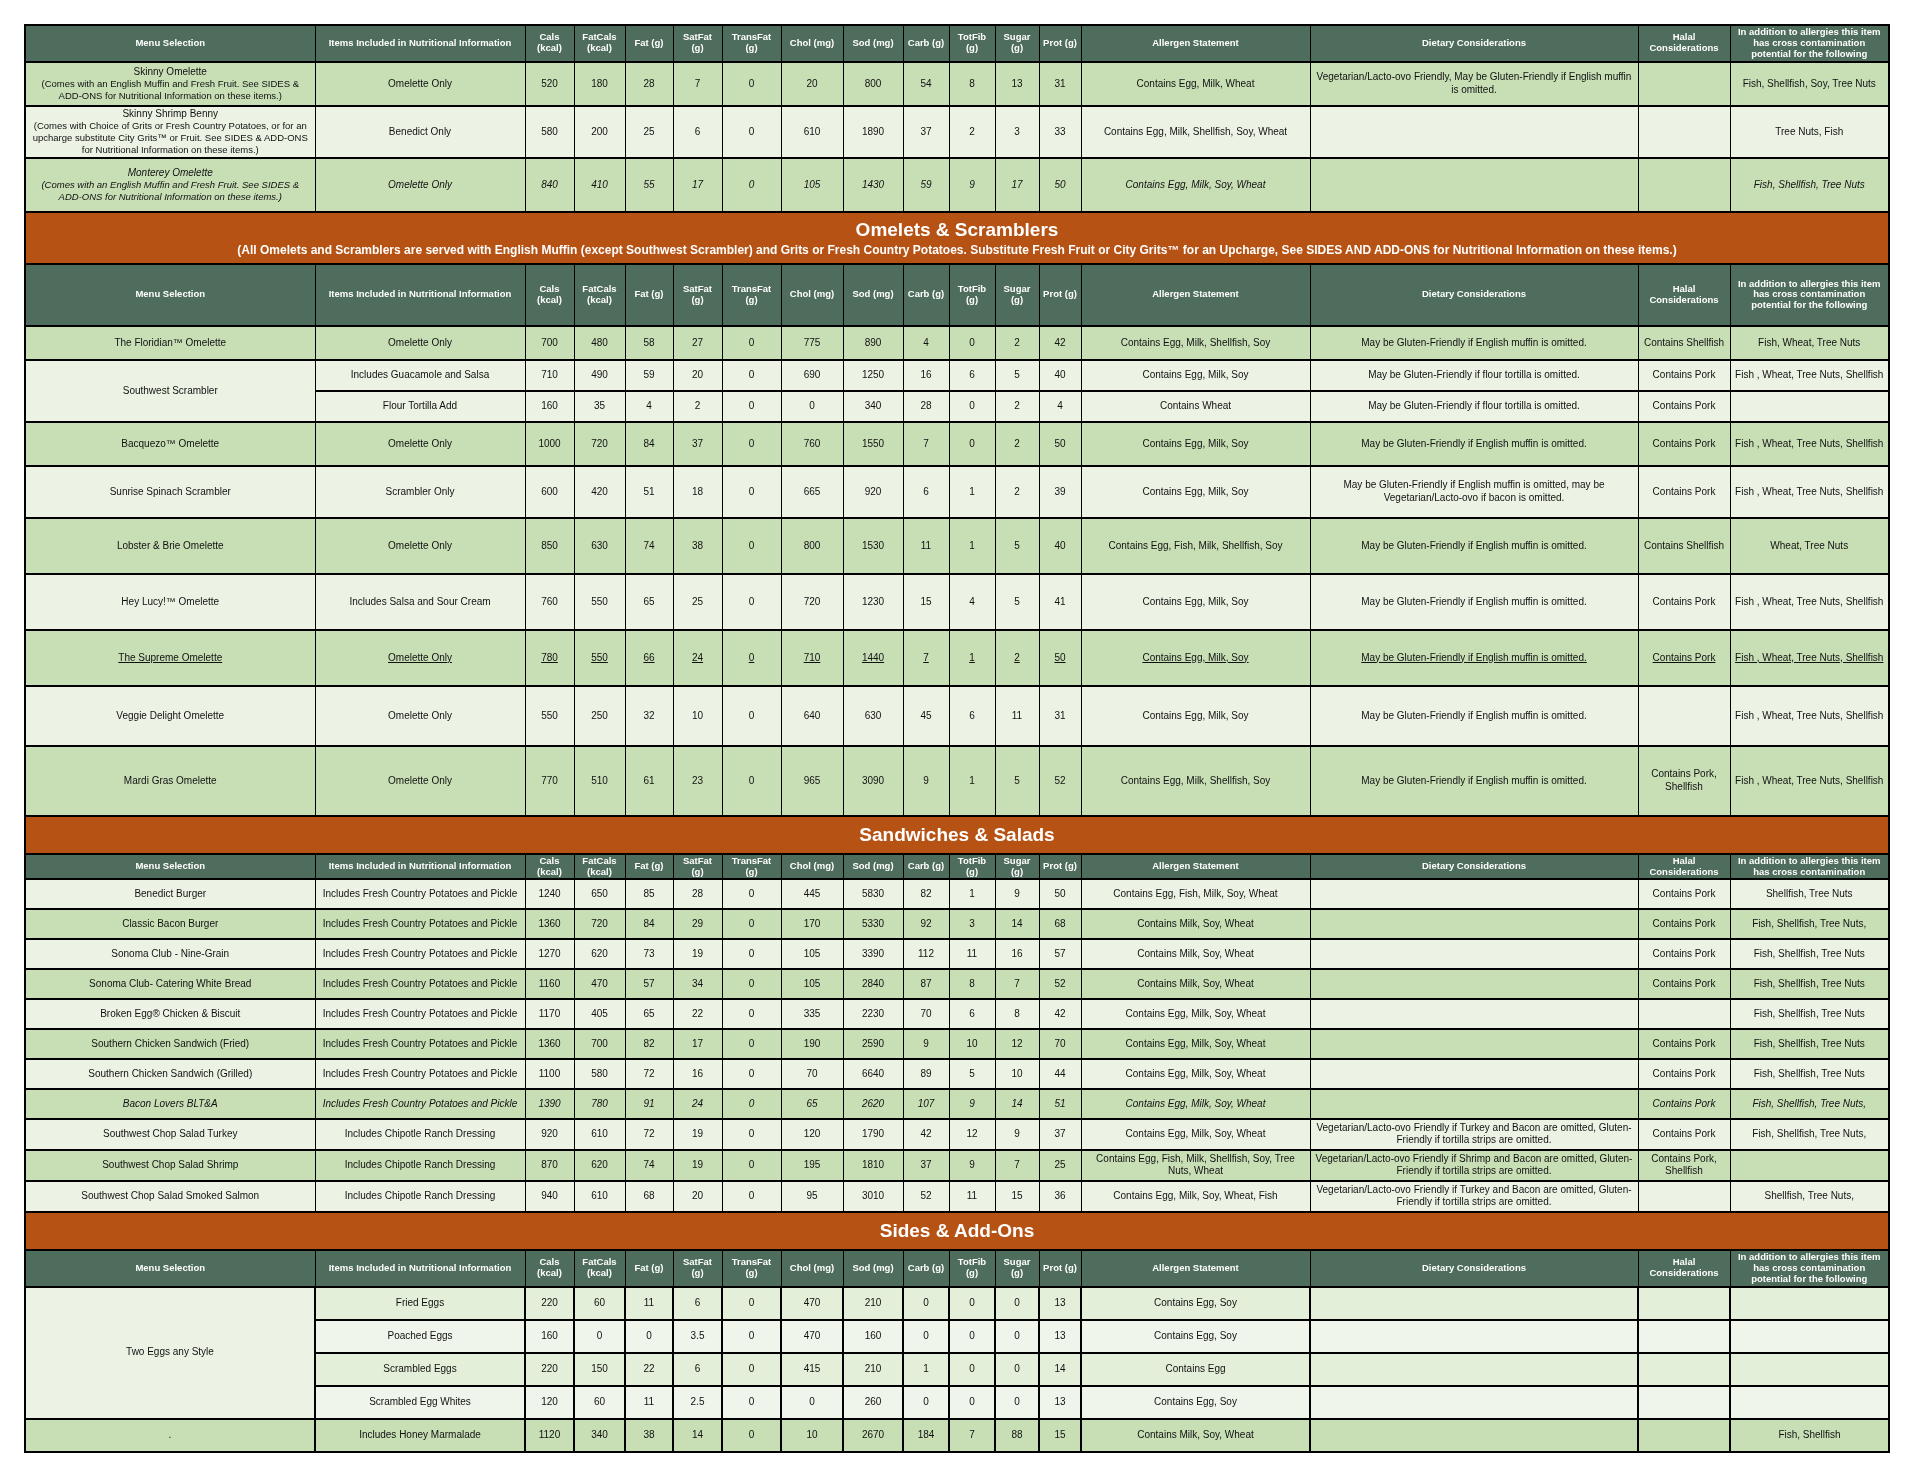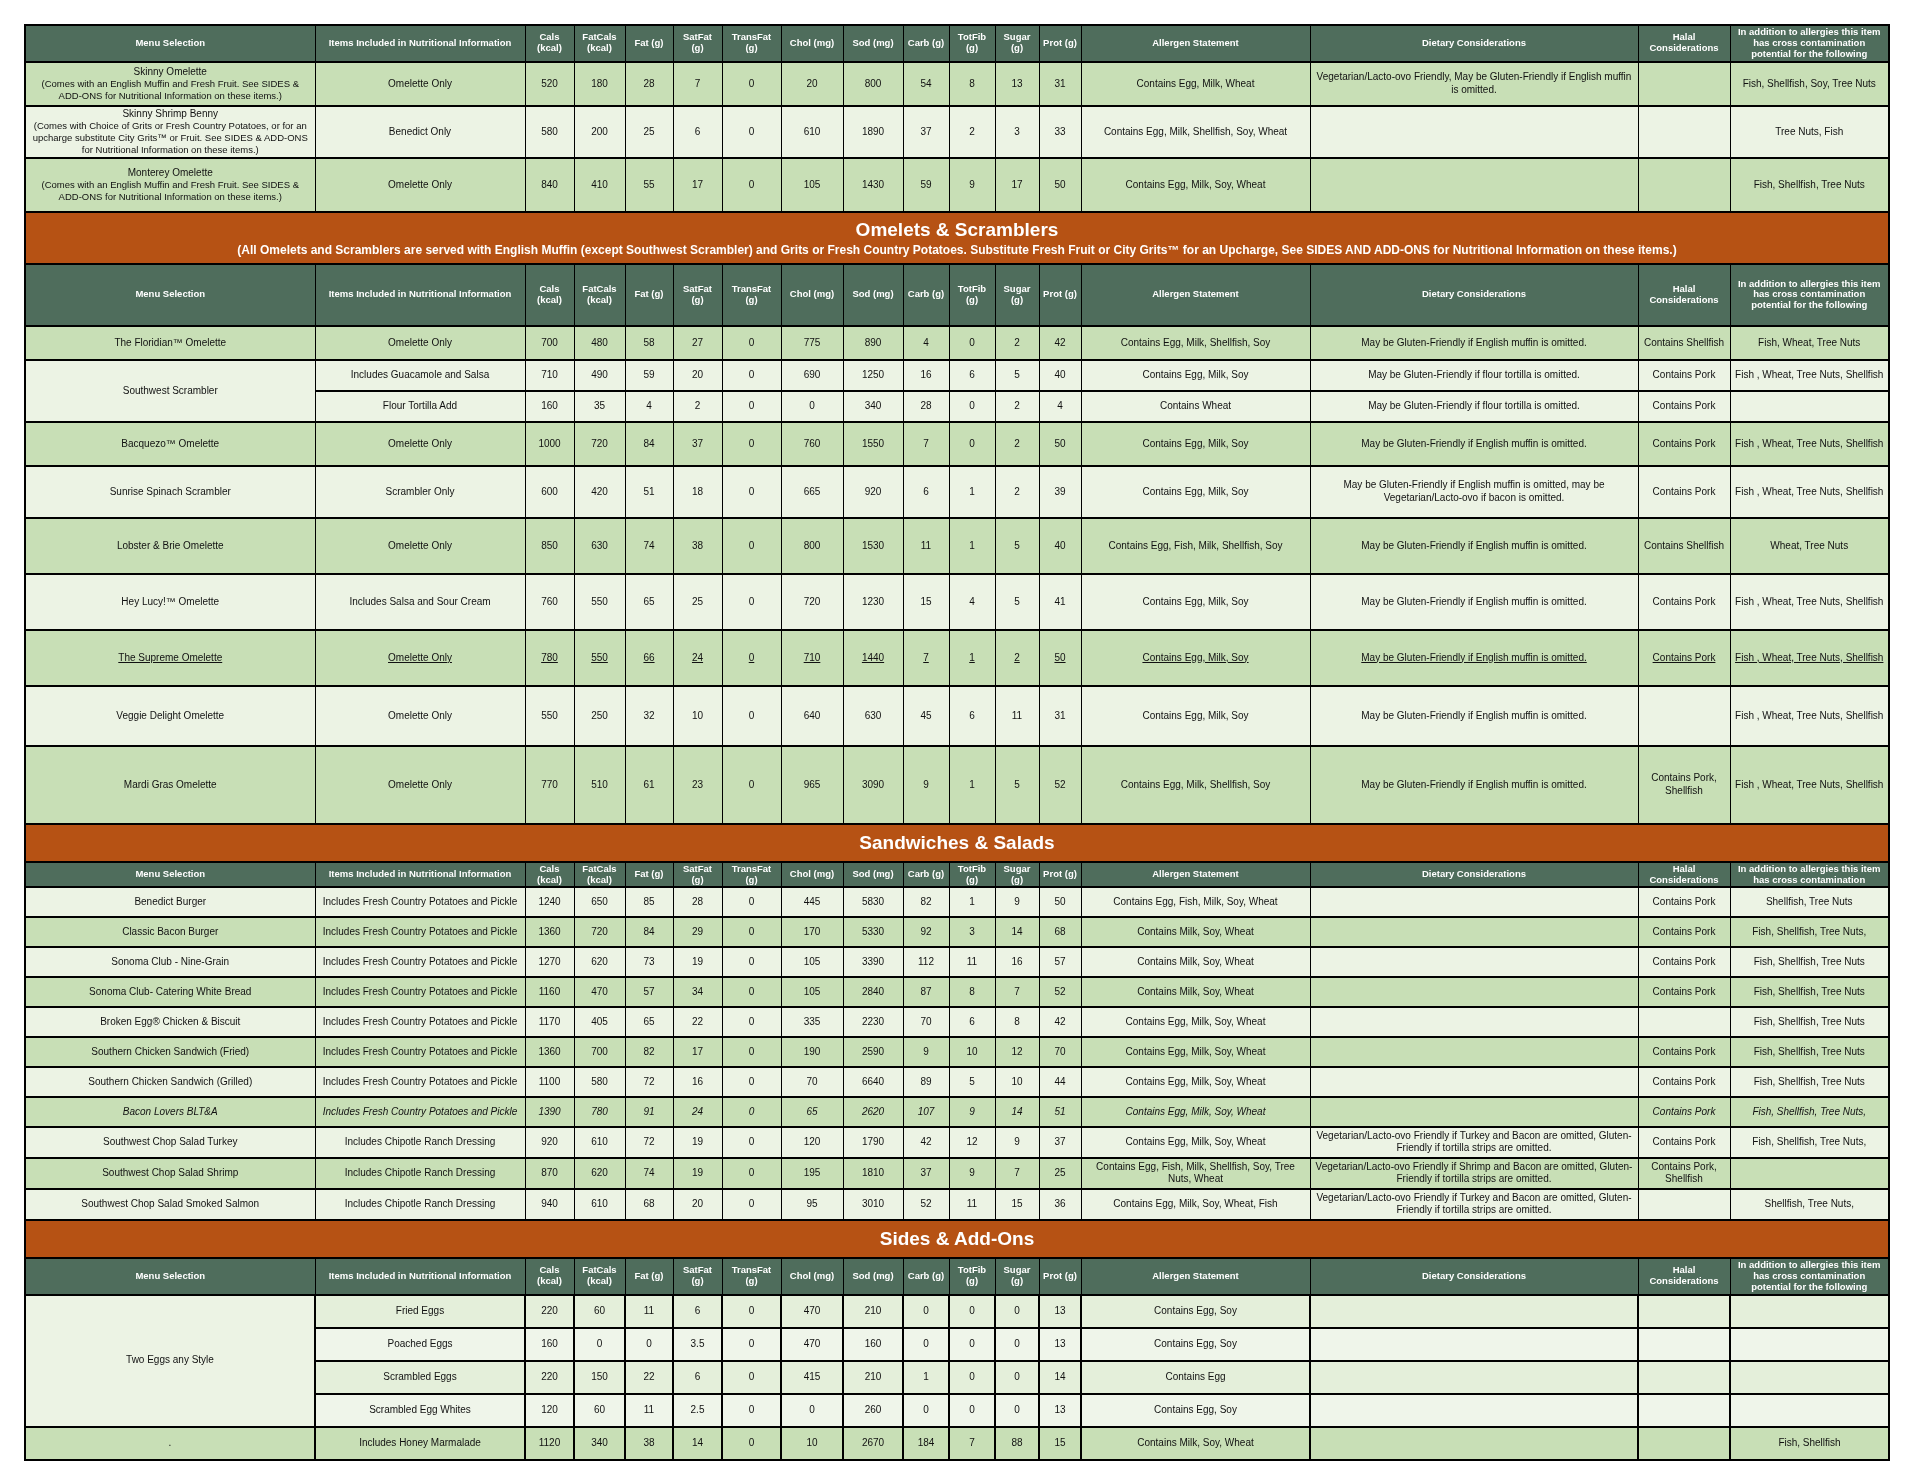--- a/index.html
+++ b/index.html
@@ -141,21 +141,21 @@
           <td class="s-l">1890</td>
           <td class="s-l">37</td>
           <td class="s-l">2</td>
           <td class="s-l">3</td>
           <td class="s-l">33</td>
           <td class="s-l">Contains Egg, Milk, Shellfish, Soy, Wheat</td>
           <td class="s-l"></td>
           <td class="s-l"></td>
           <td class="s-l">Tree Nuts, Fish</td>
         </tr>
-        <tr style="height: 54px;">
+        <tr style="height: 54px; font-style: italic;">
           <td class="s-m">
             <div class="menu-name">Monterey Omelette</div>
             <div class="menu-note">(Comes with an English Muffin and Fresh Fruit. See SIDES &amp; ADD-ONS for Nutritional Information on these items.)</div>
           </td>
           <td class="s-m">Omelette Only</td>
           <td class="s-m">840</td>
           <td class="s-m">410</td>
           <td class="s-m">55</td>
           <td class="s-m">17</td>
           <td class="s-m">0</td>
@@ -406,21 +406,21 @@
           <td class="s-l">630</td>
           <td class="s-l">45</td>
           <td class="s-l">6</td>
           <td class="s-l">11</td>
           <td class="s-l">31</td>
           <td class="s-l">Contains Egg, Milk, Soy</td>
           <td class="s-l">May be Gluten-Friendly if English muffin is omitted.</td>
           <td class="s-l"></td>
           <td class="s-l">Fish , Wheat, Tree Nuts, Shellfish</td>
         </tr>
-        <tr style="height: 78px;">
+        <tr style="height: 70px;">
           <td class="s-m">
             <div class="menu-name">Mardi Gras Omelette</div>
           </td>
           <td class="s-m">Omelette Only</td>
           <td class="s-m">770</td>
           <td class="s-m">510</td>
           <td class="s-m">61</td>
           <td class="s-m">23</td>
           <td class="s-m">0</td>
           <td class="s-m">965</td>

